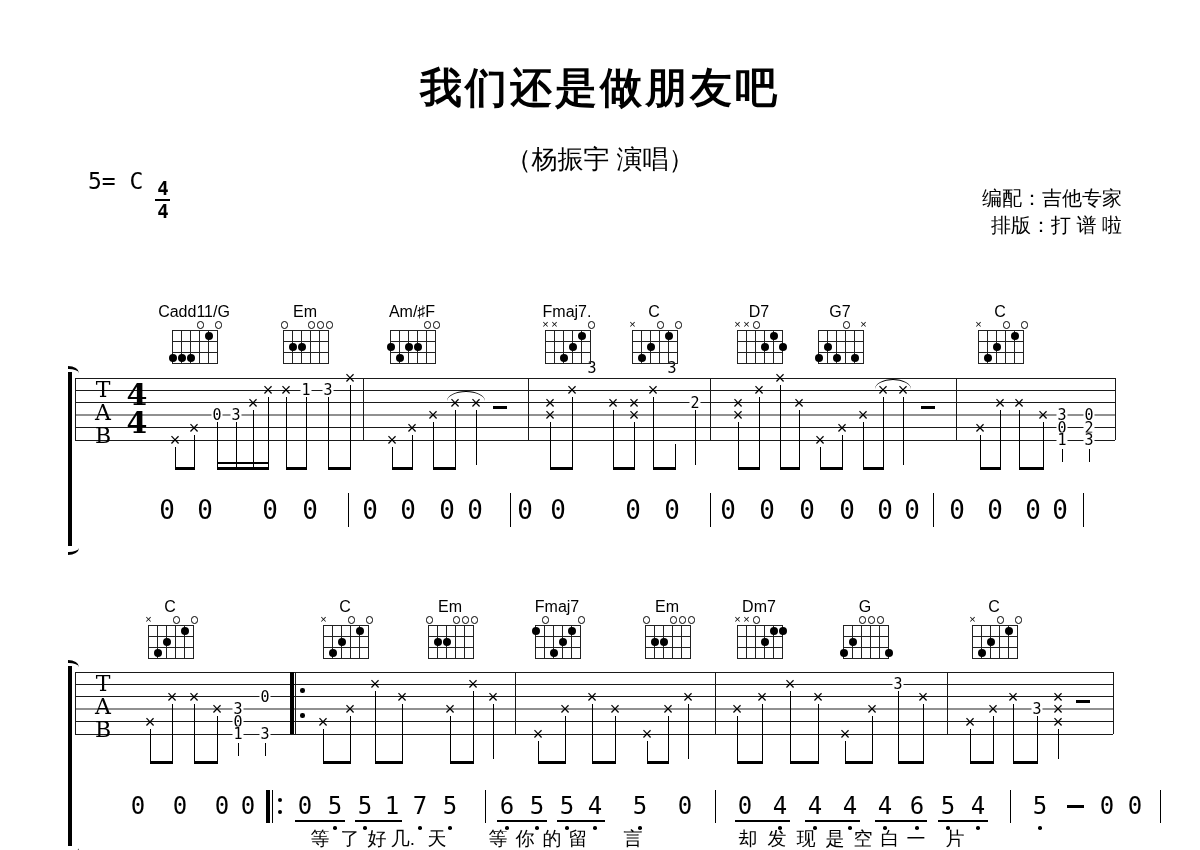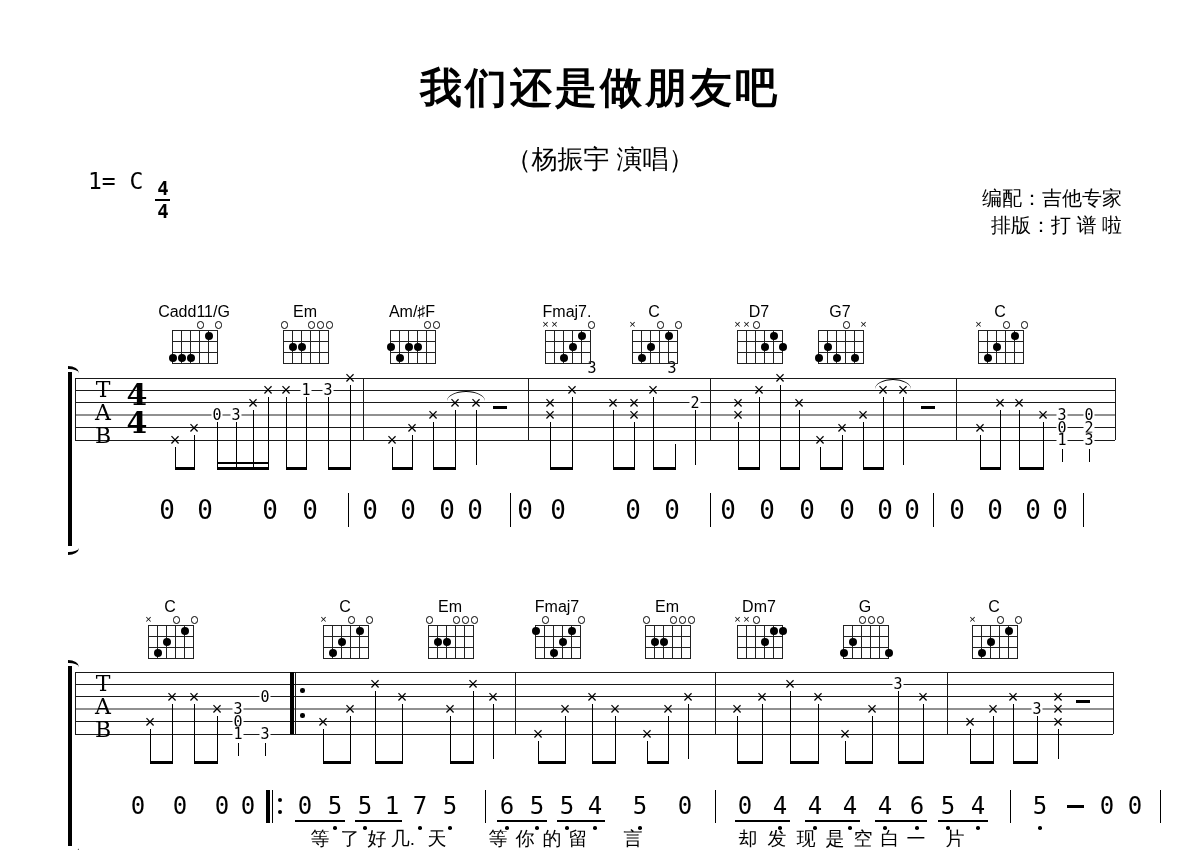--- a/index.html
+++ b/index.html
@@ -20,21 +20,21 @@
   #credit-typesetter{right:78px;top:212px;font-size:20px;text-align:right;}
 </style>
 </head>
 <body>
 
 <div id="sheet">
   <div id="song-subtitle" class="abs">（杨振宇 演唱）</div>
   <div id="song-title" class="abs">我们还是做朋友吧</div>
 
   <div id="key-signature" class="abs">
-    <span>1= C</span><span class="frac">
+    <span>5= C</span><span class="frac">
         <span>4</span>
         <span class="fbar"></span>
         <span>4</span>
       </span>
   </div>
 
   <div id="credit-arranger" class="abs">编配：吉他专家</div>
   <div id="credit-typesetter" class="abs">排版：打 谱 啦</div>
 
   <div id="notation" class="abs" style="left:0;top:0;width:1200px;height:850px;">

